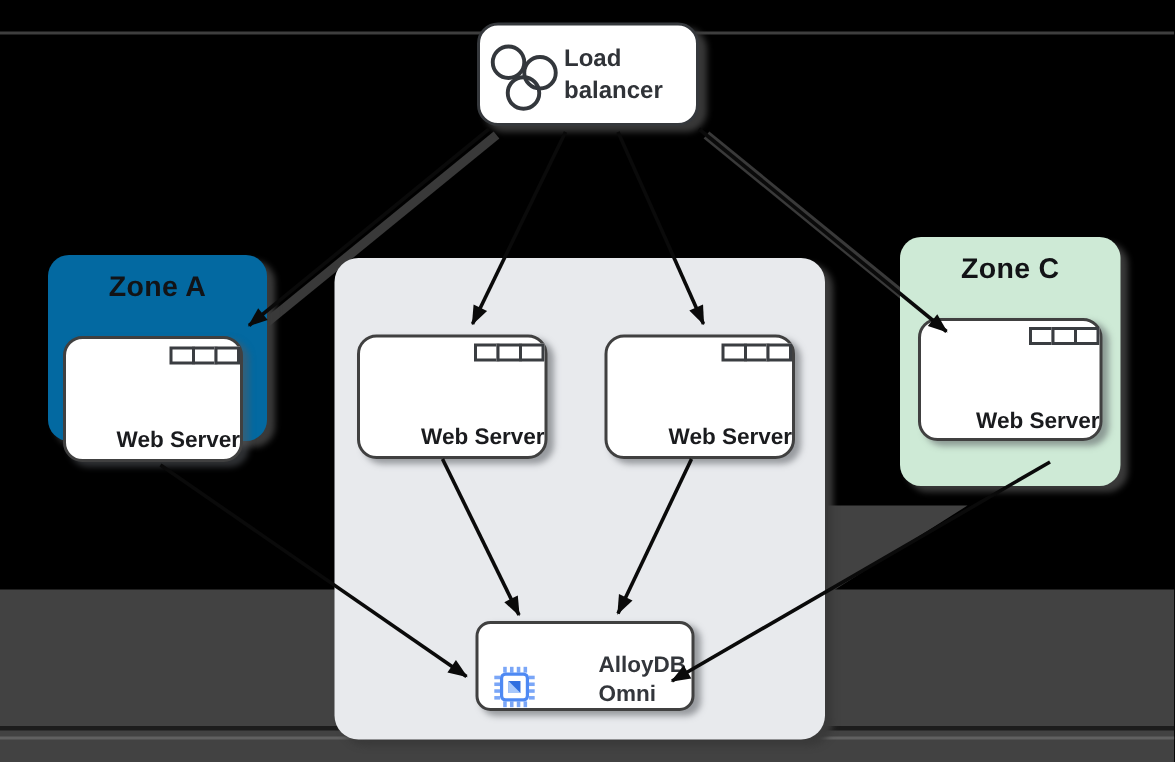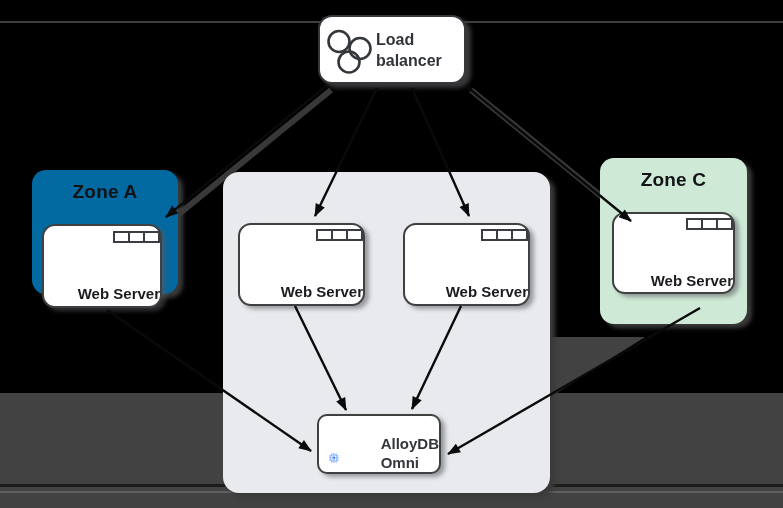--- a/index.html
+++ b/index.html
@@ -39,21 +39,21 @@
   .rack span{width:13px;height:8px;border:2px solid #3a3d41;background:#fff;margin-left:-2px;}
   .rack span:first-child{margin-left:0;}
 
   
   #lb{position:absolute;left:318px;top:15px;width:148px;height:69px;background:#fff;
       border:2.5px solid #35383c;border-radius:14px;z-index:3;box-sizing:border-box;
       display:flex;align-items:center;box-shadow:5px 4px 4px #383838;}
   #lb .lb-text{font-size:16px;font-weight:700;color:#303338;line-height:21px;margin-left:4px;}
 
   
-  #alloydb{left:94px;top:242px;width:124px;height:60px;border-radius:10px;
+  #alloydb{left:94px;top:242px;width:146px;height:60px;border-radius:10px;
       flex-direction:row;justify-content:flex-start;padding-left:10px;}
   #alloydb .db-text{font-size:15px;font-weight:700;color:#33363b;line-height:19px;margin-left:8px;}
 
   svg.layer{position:absolute;left:0;top:0;z-index:4;pointer-events:none;}
   svg.shadow-layer{z-index:1;}
 </style>
 </head>
 <body>
 
 <div id="stage">

